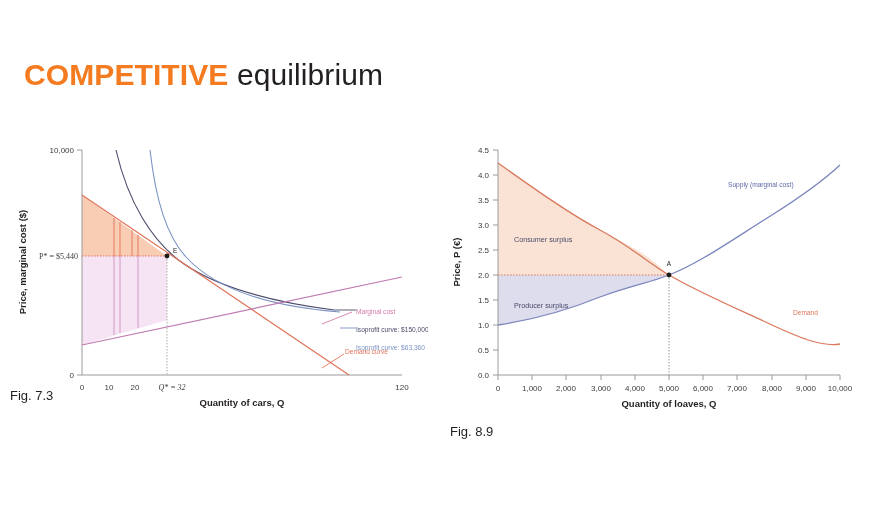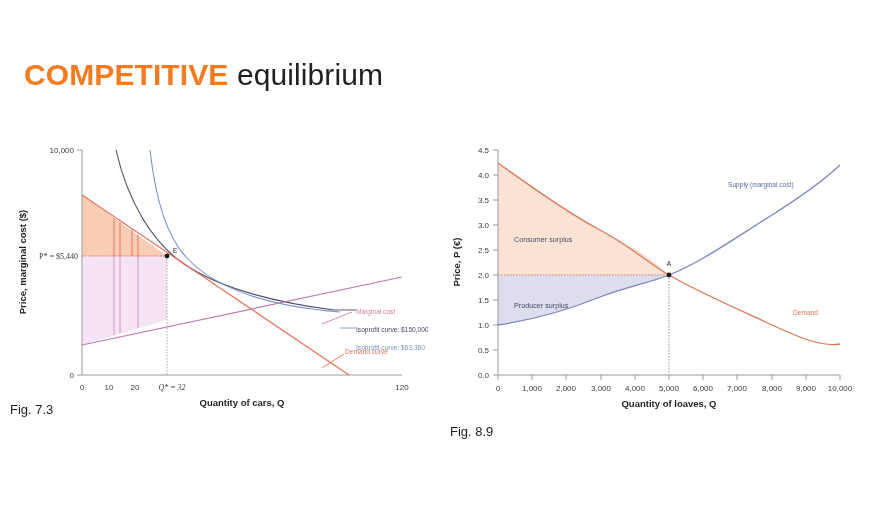--- a/index.html
+++ b/index.html
@@ -42,21 +42,21 @@
   }
   #figure-left  { left: 4px;   top: 132px; width: 424px; height: 280px; }
   #figure-right { left: 440px; top: 132px; width: 438px; height: 280px; }
 
   .fig-caption {
     position: absolute;
     font-size: 13px;
     color: #231f20;
     font-family: "Liberation Sans", sans-serif;
   }
-  #caption-left  { left: 10px;  top: 402px; }
+  #caption-left  { left: 10px;  top: 388px; }
   #caption-right { left: 450px; top: 424px; }
 
   .chart-svg { display: block; }
 
   
   .ax-title {
     font-family: "Liberation Sans", sans-serif;
     font-size: 9.5px;
     font-weight: 700;
     fill: #231f20;

